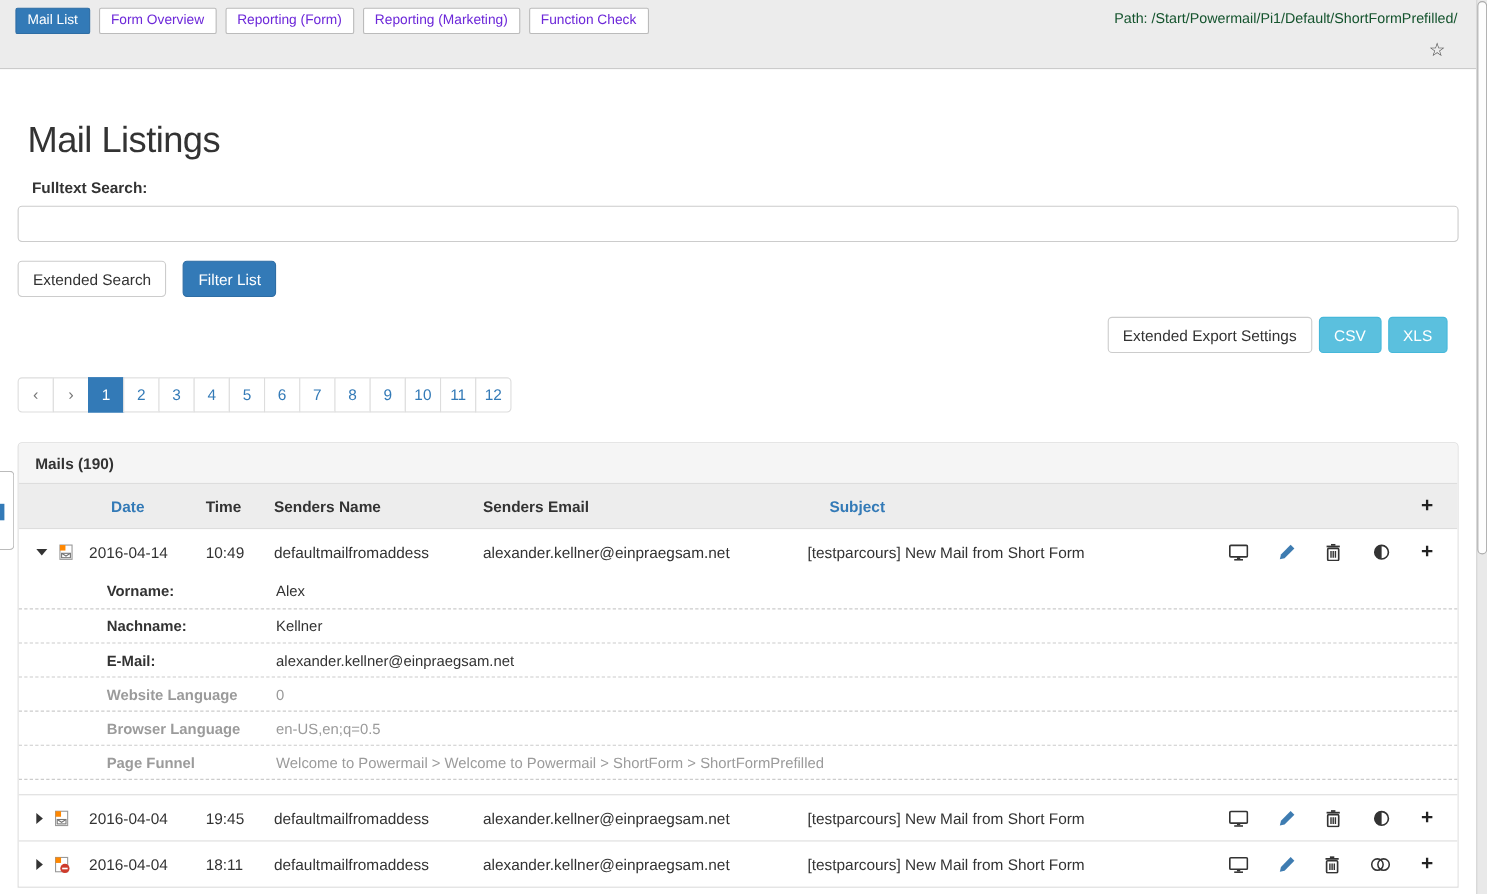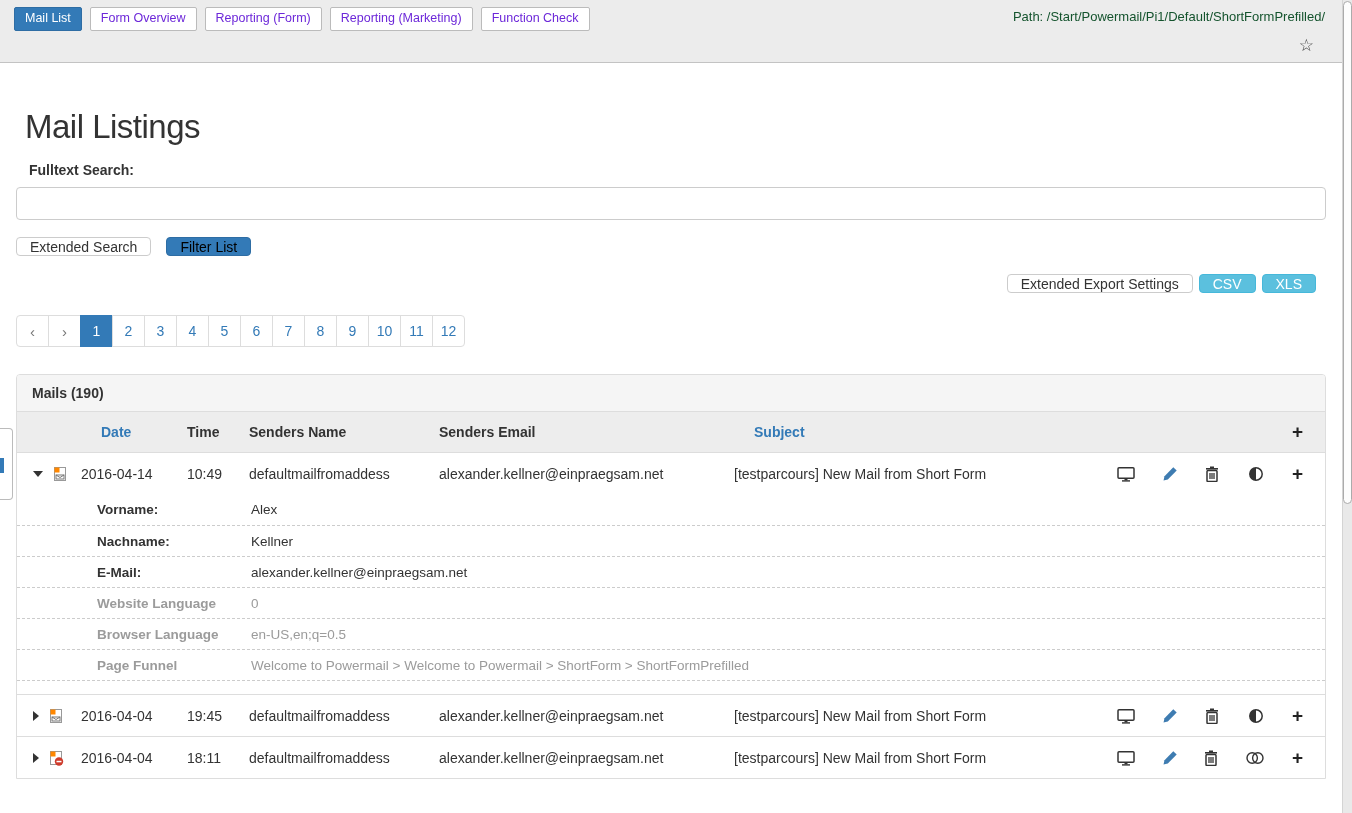--- a/index.html
+++ b/index.html
@@ -70,25 +70,25 @@
   .search-label { margin: 16px 16px 0; font-weight: 700; font-size: 14px; padding-left: 13px; }
   .search-input {
     display: block; margin: 9px 16px 0; width: 1310px; height: 33px;
     border: 1px solid #ccc; border-radius: 4px; padding: 6px 12px;
     font-size: 14px; color: #333; background: #fff; outline: none;
     font-family: "Liberation Sans", sans-serif;
   }
   .btn-row { margin: 17px 16px 0; display: flex; gap: 15px; }
   .btn {
     display: inline-flex; align-items: center; justify-content: center;
-    height: 19px; padding: 0 13px; font-size: 14px; border-radius: 4px;
+    height: 33px; padding: 0 13px; font-size: 14px; border-radius: 4px;
     border: 1px solid #ccc; background: #fff; color: #333; cursor: pointer;
     font-family: "Liberation Sans", sans-serif; white-space: nowrap;
   }
-  .btn-primary { background: #337ab7; border-color: #2e6da4; color: #000000; }
+  .btn-primary { background: #337ab7; border-color: #2e6da4; color: #ffffff; }
   .btn-info { background: #5bc0de; border-color: #46b8da; color: #fff; }
   .export-row {
     margin: 18px 26px 0 16px; display: flex; gap: 6px; justify-content: flex-end;
   }
 
   
   .pagination { margin: 22px 16px 0; display: flex; }
   .page-item {
     min-width: 33px; height: 32px; display: flex; align-items: center; justify-content: center;
     border: 1px solid #ddd; background: #fff; color: #337ab7;

